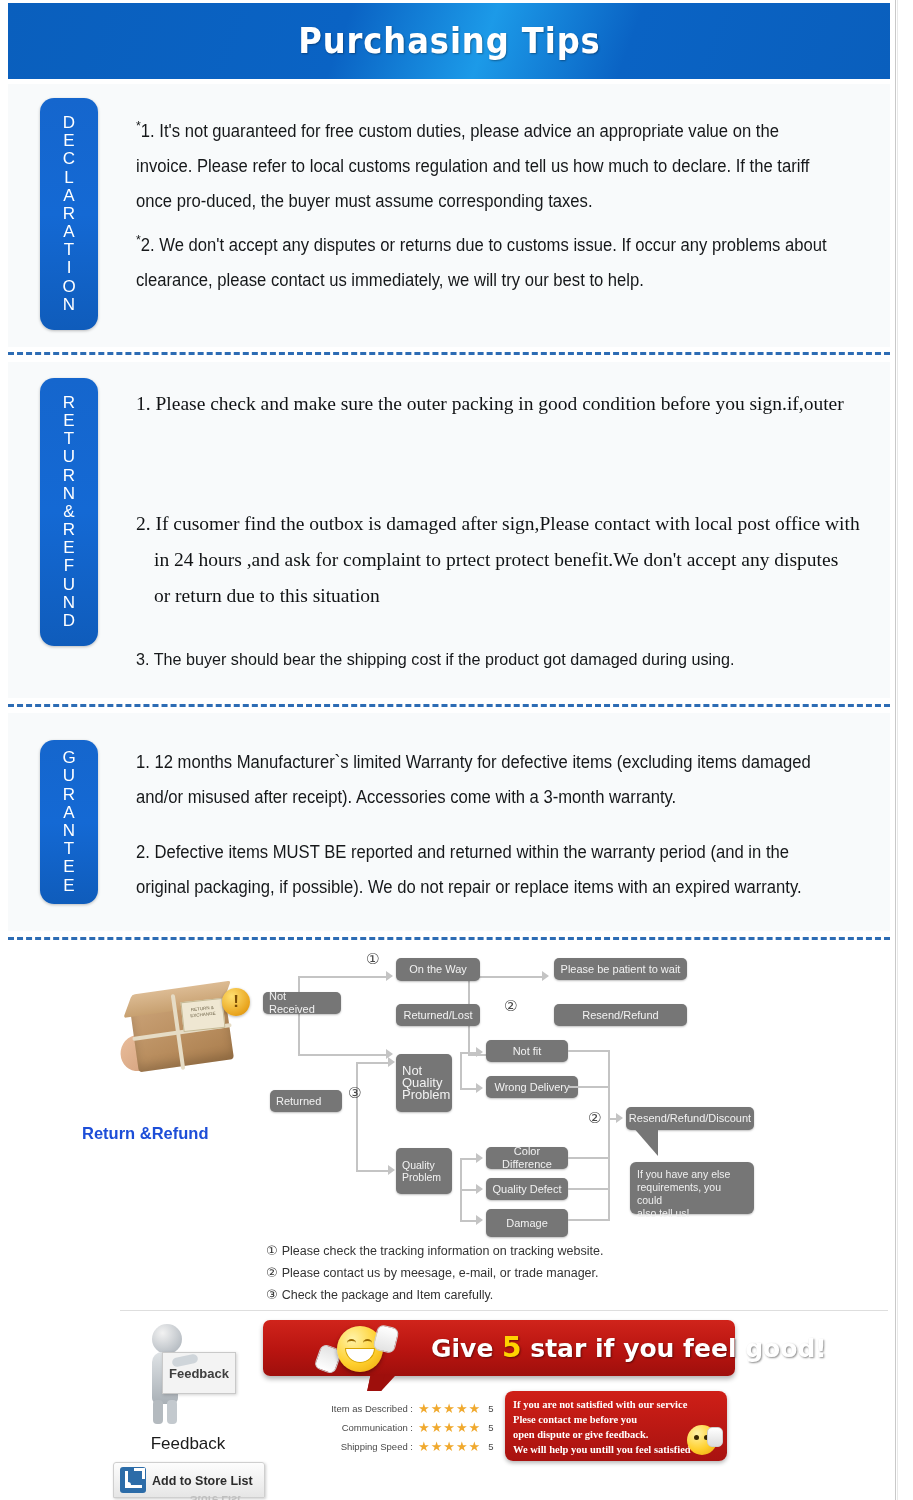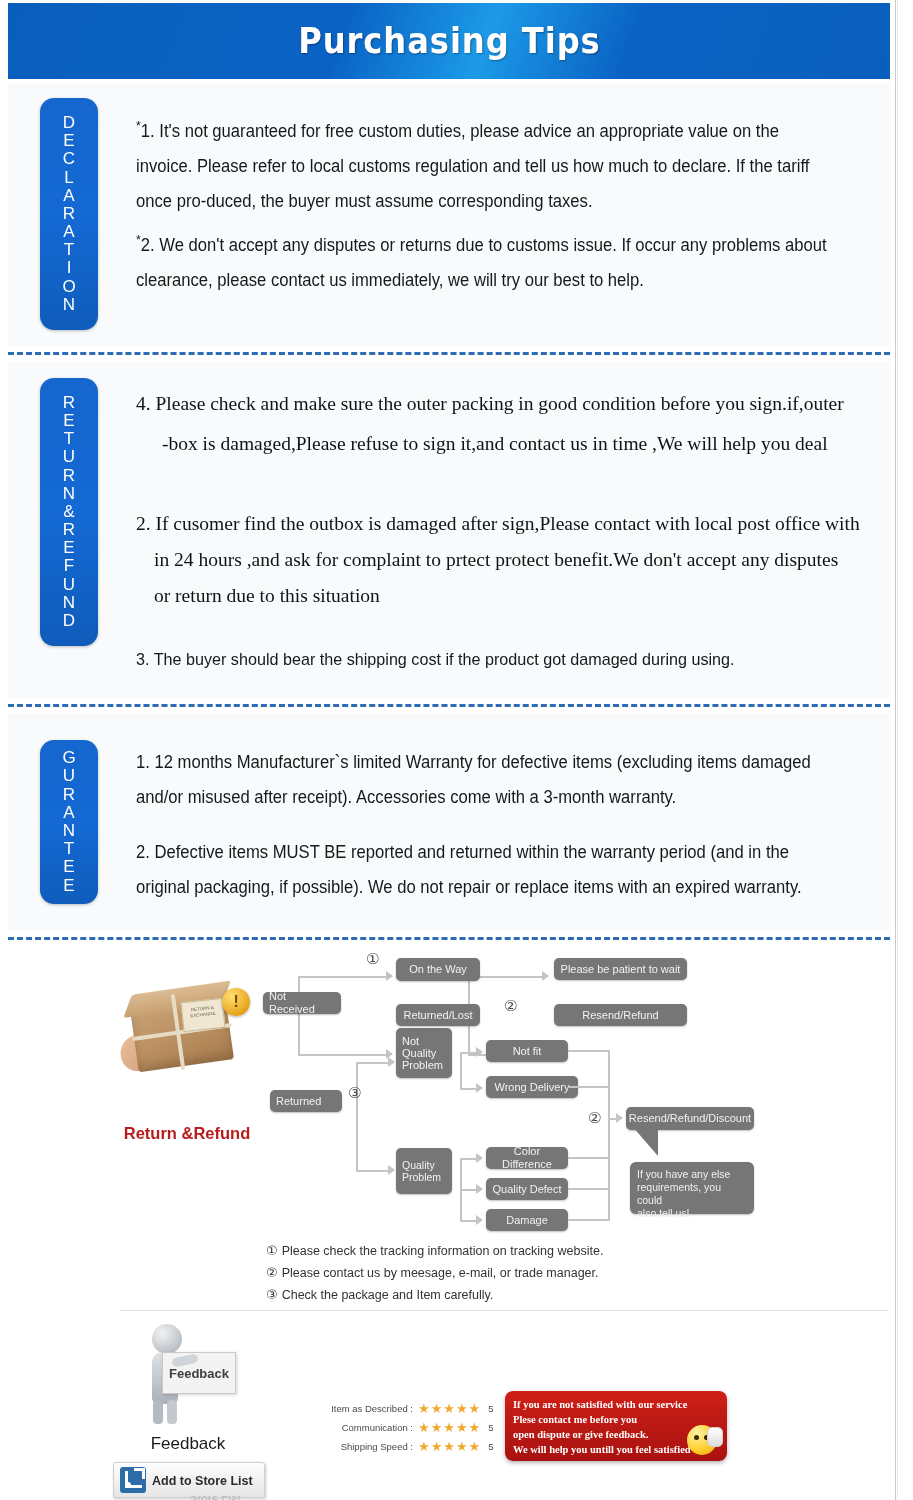--- a/index.html
+++ b/index.html
@@ -106,22 +106,22 @@
     font-size:4.5px; color:#6d6348; text-align:center; line-height:6px; padding-top:5px;
     font-family:"Liberation Sans", sans-serif;
   }
   .badge-excl {
     position:absolute; left:106px; top:2px; width:28px; height:28px; border-radius:50%;
     background: radial-gradient(circle at 35% 30%, #ffe071, #e8a31c 70%, #c8850e 100%);
     color:#7a4d05; font-weight:bold; font-size:17px; text-align:center; line-height:28px;
     box-shadow:0 1px 3px rgba(0,0,0,.3);
   }
   .ret-icon-label {
-    position:absolute; left:74px; top:180px; width:210px; text-align:center;
-    font-size:16.5px; font-weight:bold; color:#b91c1c;
+    position:absolute; left:74px; top:180px; width:210px; text-align:left;
+    font-size:16.5px; font-weight:bold; color:#1d4ed8;
     font-family:"Liberation Sans", sans-serif;
   }
 
   
   .node {
     position:absolute; background:#767676; color:#f2f2f2; border-radius:5px;
     font-family:"Liberation Sans", sans-serif; font-size:11px; line-height:13px;
     display:flex; align-items:center; padding:3px 6px; white-space:pre-line;
     box-shadow: 0 1px 2px rgba(0,0,0,.25);
   }
@@ -299,24 +299,21 @@
       <span>N</span>
       <span>&amp;</span>
       <span>R</span>
       <span>E</span>
       <span>F</span>
       <span>U</span>
       <span>N</span>
       <span>D</span>
     </div>
     <div class="body-txt p-serif ret-b1">
-      <div>4. Please check and make sure the outer packing in good condition before you sign.if,outer</div>
-    </div>
-    <div class="body-txt p-serif" style="top:64px">
-      <span class="indent"></span><span>-box is damaged,Please refuse to sign it,and contact us in time ,We will help you deal</span>
+      <div>1. Please check and make sure the outer packing in good condition before you sign.if,outer</div>
     </div>
     <div class="body-txt p-serif" style="top:144px">
       <div>2. If  cusomer find the outbox is damaged after sign,Please contact with local post office with</div>
       <div style="padding-left:18px">in 24 hours ,and ask for complaint to prtect protect  benefit.We don't accept any disputes</div>
       <div style="padding-left:18px">or return due to this situation</div>
     </div>
     <div class="body-txt p-sans" style="top:280px; font-size:17px;">3. The buyer should bear the shipping cost if the product got damaged during using.</div>
   </div>
 
   <div class="dashline d2"></div>
@@ -373,21 +370,21 @@
 
     <div class="conn v" style="left:348px; top:118px; height:110px;"></div>
     <div class="conn h" style="left:348px; top:118px; width:32px;"></div>
     <div class="conn h" style="left:348px; top:226px; width:32px;"></div>
     <div class="arw" style="left:380px; top:113px;"></div>
     <div class="arw" style="left:380px; top:221px;"></div>
 
     <div class="node" style="left:262px; top:146px; width:72px; height:22px;">Returned</div>
     <div class="circ" style="left:340px; top:140px;">③</div>
 
-    <div class="node" style="left:388px; top:84px; width:56px; height:50px; line-height:12px; font-size:11px;">Not
+    <div class="node" style="left:388px; top:110px; width:56px; height:58px; line-height:12px; font-size:13px;">Not
 Quality
 Problem</div>
     <div class="node" style="left:388px; top:204px; width:56px; height:46px; line-height:12px; font-size:10.5px;">Quality
 Problem</div>
 
     <div class="conn v" style="left:452px; top:108px; height:36px;"></div>
     <div class="conn h" style="left:452px; top:108px; width:16px;"></div>
     <div class="conn h" style="left:452px; top:144px; width:16px;"></div>
     <div class="arw" style="left:468px; top:103px;"></div>
     <div class="arw" style="left:468px; top:139px;"></div>
@@ -398,21 +395,21 @@
     <div class="conn v" style="left:452px; top:214px; height:62px;"></div>
     <div class="conn h" style="left:452px; top:214px; width:16px;"></div>
     <div class="conn h" style="left:452px; top:245px; width:16px;"></div>
     <div class="conn h" style="left:452px; top:276px; width:16px;"></div>
     <div class="arw" style="left:468px; top:209px;"></div>
     <div class="arw" style="left:468px; top:240px;"></div>
     <div class="arw" style="left:468px; top:271px;"></div>
 
     <div class="node center" style="left:478px; top:203px; width:82px; height:22px;">Color Difference</div>
     <div class="node center" style="left:478px; top:234px; width:82px; height:22px;">Quality Defect</div>
-    <div class="node center" style="left:478px; top:265px; width:82px; height:22px;text-align:center;">Damage</div>
+    <div class="node center" style="left:478px; top:265px; width:82px; height:28px;text-align:center;">Damage</div>
 
     <div class="conn h" style="left:560px; top:106px; width:42px;"></div>
     <div class="conn h" style="left:560px; top:142px; width:42px;"></div>
     <div class="conn h" style="left:560px; top:213px; width:42px;"></div>
     <div class="conn h" style="left:560px; top:244px; width:42px;"></div>
     <div class="conn h" style="left:560px; top:275px; width:42px;"></div>
     <div class="conn v" style="left:600px; top:106px; height:170px;"></div>
     <div class="conn h" style="left:600px; top:174px; width:8px;"></div>
     <div class="arw" style="left:608px; top:169px;"></div>
 
@@ -451,20 +448,35 @@
     <div class="fb-label">Feedback</div>
 
     <div class="store-btn">
       <div class="rss"></div>
       <div style="position:relative;">
         <span class="store-txt">Add to Store List</span>
         <span class="store-mirror">Add to Store List</span>
       </div>
     </div>
 
+    <div class="give-banner">
+      <div class="speech-tail"></div>
+      <div class="thumb t2"></div>
+      <div class="smiley">
+        <div class="eye l"></div>
+        <div class="eye r"></div>
+        <div class="mouth"></div>
+      </div>
+      <div class="thumb t1"></div>
+      <div class="give-text">
+        <span>Give</span>
+        <span class="five">5</span>
+        <span>star if you feel good!</span>
+      </div>
+    </div>
 
     <div class="ratings">
       <div class="rate-row">
         <div class="rate-label">Item as Described :</div>
         <div class="stars">★★★★★</div>
         <div class="rate-val">5</div>
       </div>
       <div class="rate-row">
         <div class="rate-label">Communication :</div>
         <div class="stars">★★★★★</div>

